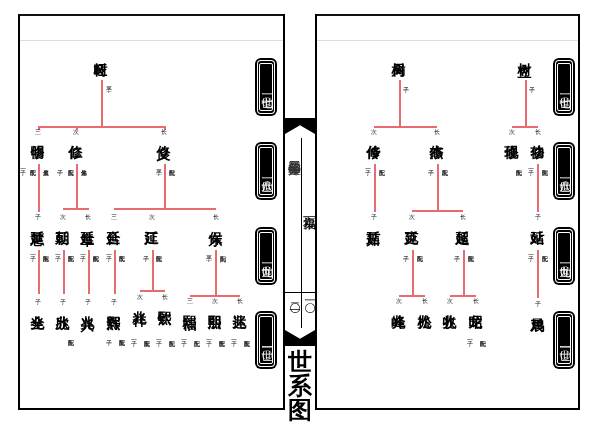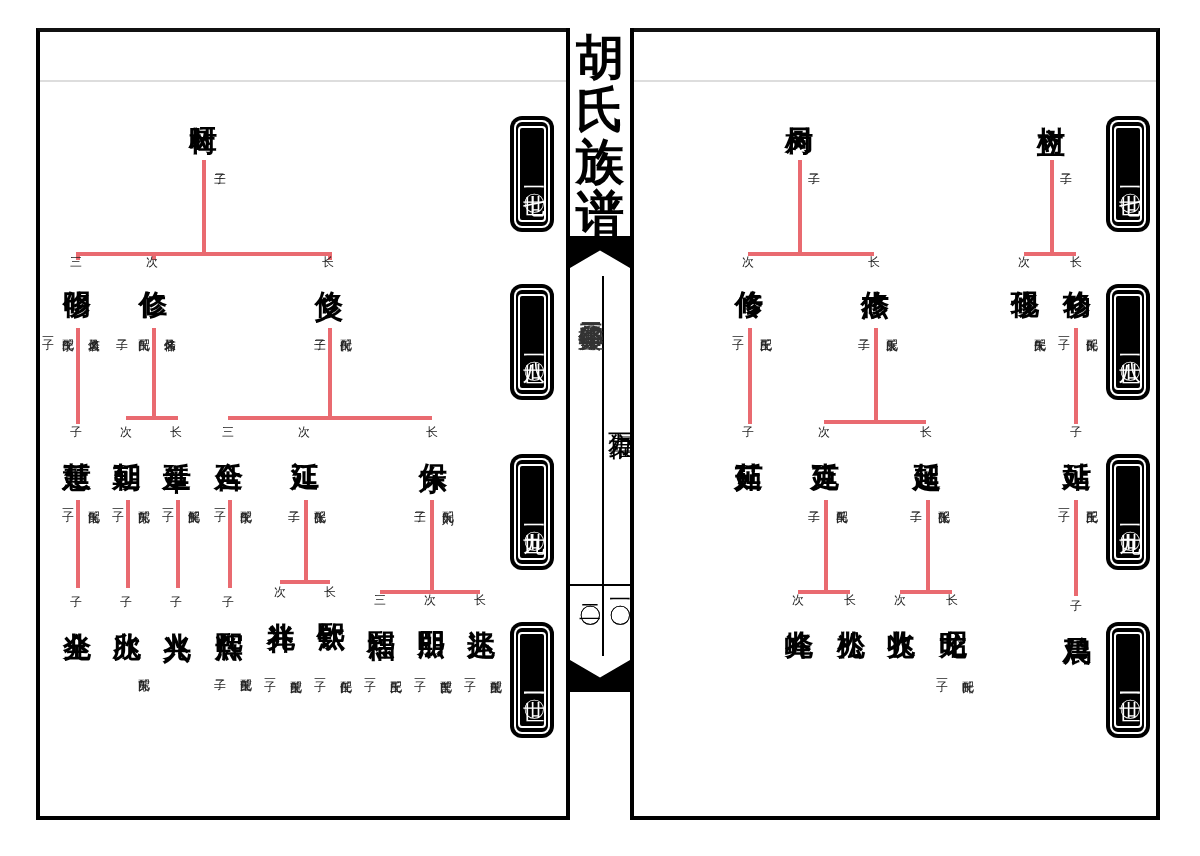--- a/index.html
+++ b/index.html
@@ -26,29 +26,29 @@
   .v{width:1.5px;}
   .h{height:1.5px;}
 </style>
 </head>
 <body>
 
 <div class="frame"></div>
 <div class="topband"></div>
 
 <div class="spine">
-  <div class="title">胡氏族谱</div>
   <div class="fish top"></div>
   <div class="sep"></div>
   <div class="year">二〇二三年癸卯重修</div>
   <div class="coll">万福集</div>
   <div class="hr"></div>
   <div class="pg" style="left:2px">〇〇二</div>
   <div class="pg" style="left:17px">〇〇一</div>
   <div class="fish bot"></div>
+  <div class="sub">世系图</div>
 </div>
 
 <div class="gen" style="left:257px;top:60px">
     <span>一〇七世</span>
   </div>
 <div class="gen" style="left:257px;top:144px">
     <span>一〇八世</span>
   </div>
 <div class="gen" style="left:257px;top:229px">
     <span>一〇九世</span>

